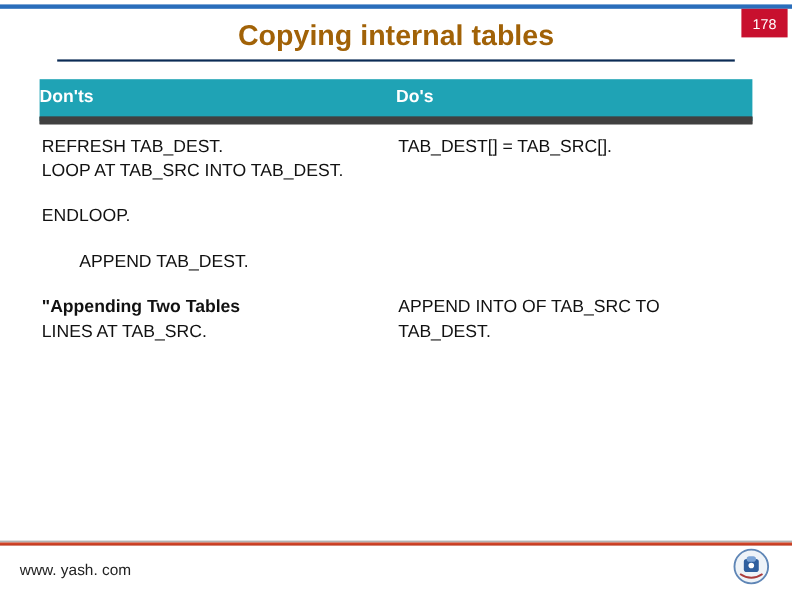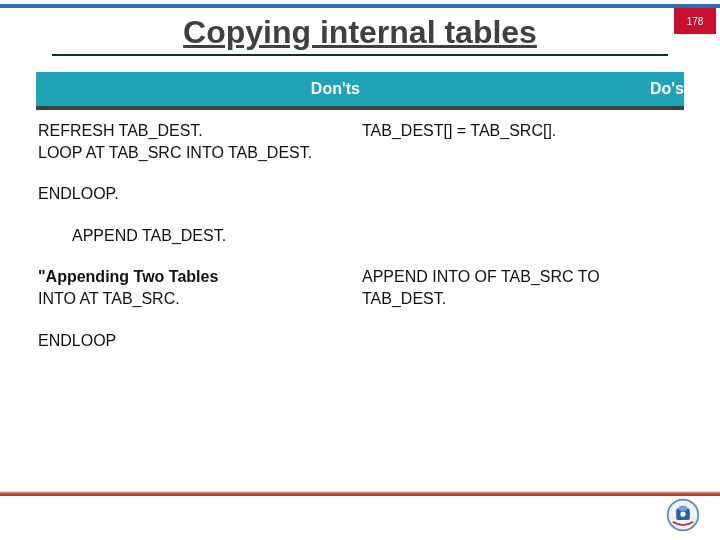--- a/index.html
+++ b/index.html
@@ -3,37 +3,37 @@
 <meta charset="utf-8">
 <style>
   * { box-sizing: border-box; margin: 0; padding: 0; }
   html, body { width: 720px; height: 540px; font-family: Arial, Helvetica, sans-serif; background: #fff; }
   .slide { position: relative; width: 720px; height: 540px; }
   .title-bar {
     position: absolute; top: 10px; left: 0; right: 0; height: 44px;
     display: flex; align-items: center; justify-content: center;
     background: #fff;
   }
-  .title-bar h1 { font-size: 32px; font-weight: 700; color: #404040; text-decoration: underline; }
+  .title-bar h1 { font-size: 26px; font-weight: 700; color: #a16207; }
   .page-badge {
     position: absolute; top: 8px; right: 4px; width: 42px; height: 26px;
     background: #c8102e; color: #fff; display: flex; align-items: center; justify-content: center;
-    font-size: 10px; font-weight: 400;
+    font-size: 13px; font-weight: 400;
   }
   .title-top-line { position: absolute; top: 4px; left: 0; right: 0; height: 4px; background: #2a6ebb; }
   .title-under-line { position: absolute; top: 54px; left: 52px; right: 52px; height: 2px; background: #0b2b55; }
 
   .content { position: absolute; top: 72px; left: 36px; right: 36px; }
   table.comp {
     width: 100%; border-collapse: collapse;
   }
   table.comp th {
     background: #1fa3b5; color: #fff; font-size: 16px; font-weight: 700;
-    padding: 8px 0; text-align: right; width: 50%;
-    border-bottom: 4px solid #404040;
+    padding: 8px 0; text-align: left; width: 50%;
+    border-bottom: 7px solid #404040;
   }
   table.comp td {
     vertical-align: top; padding: 10px 8px 10px 2px;
     font-size: 16px; line-height: 1.35; color: #111;
   }
   .bold { font-weight: 700; }
 
   .bottom-rule {
     position: absolute; left: 0; right: 0; bottom: 44px; height: 4px;
     background: linear-gradient(#e04a2b, #b8381f);
@@ -79,33 +79,30 @@
           <td>ENDLOOP.</td>
           <td></td>
         </tr>
         <tr>
           <td style="padding-left:36px;">APPEND TAB_DEST.</td>
           <td></td>
         </tr>
         <tr>
           <td>
             <span class="bold">"Appending Two Tables</span><br>
-            <span>INTO AT TAB_SRC.</span>
+            <span>LINES AT TAB_SRC.</span>
           </td>
           <td>APPEND INTO OF TAB_SRC TO TAB_DEST.</td>
-        </tr>
-        <tr>
-          <td>ENDLOOP</td>
-          <td></td>
         </tr>
       </tbody>
     </table>
   </div>
 
   <div class="bottom-rule"></div>
+  <div class="footer">www. yash. com</div>
   <div class="logo">
     <svg viewBox="0 0 40 40">
       <circle cx="20" cy="20" r="18" fill="#eef3f8" stroke="#5f86b6" stroke-width="2"></circle>
       <rect x="12" y="12" width="16" height="14" rx="3" fill="#2f5f9e"></rect>
       <rect x="15" y="9" width="10" height="6" rx="3" fill="#7aa3d6"></rect>
       <circle cx="20" cy="19" r="3" fill="#fff"></circle>
       <path d="M8 28 Q20 36 32 28" stroke="#aa3b3b" stroke-width="2" fill="none"></path>
     </svg>
   </div>
 </div>

